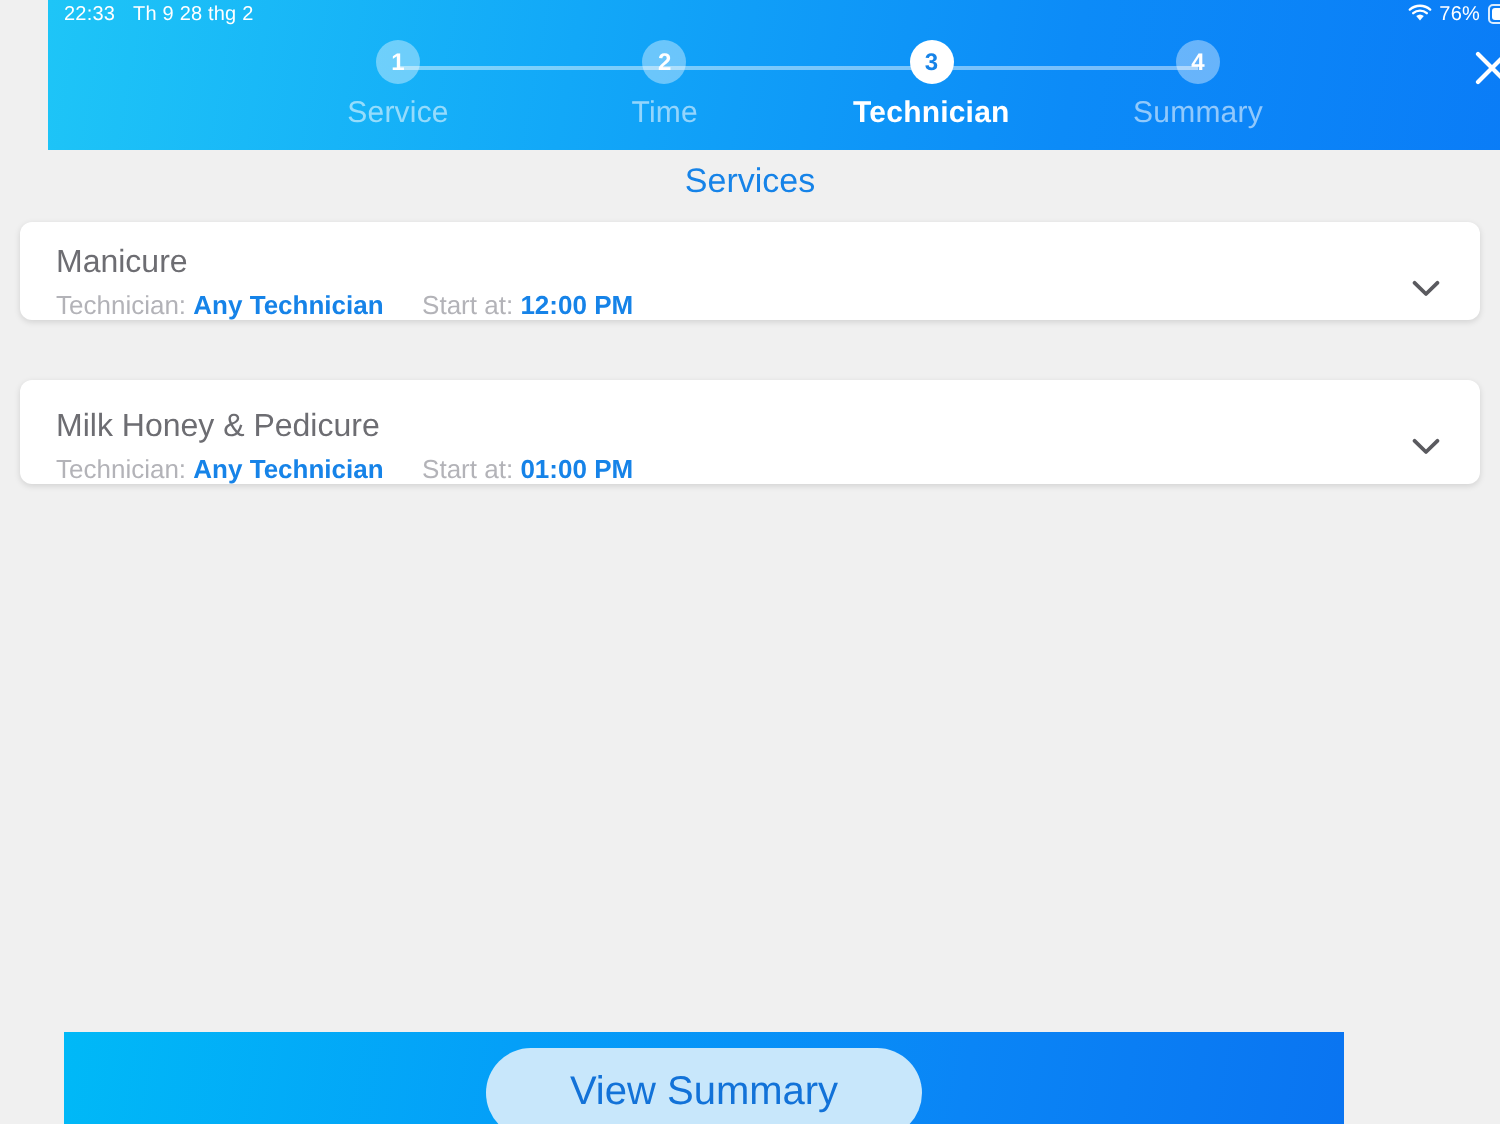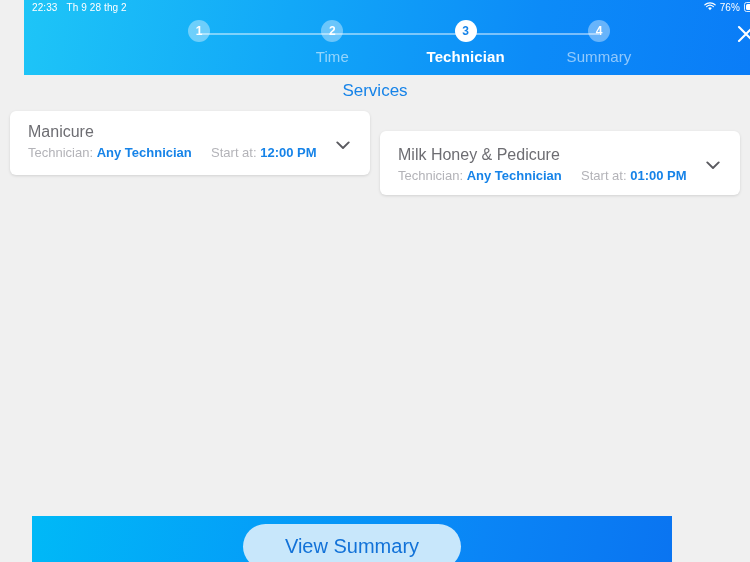--- a/index.html
+++ b/index.html
@@ -107,20 +107,21 @@
   .section-title {
     text-align: center;
     margin-top: 6px;
     font-size: 17px;
     color: #1683e8;
   }
   .cards {
     display: flex;
     gap: 10px;
     padding: 10px 10px 0 10px;
+    flex-direction: column;
   }
   .card {
     flex: 1 1 0;
     background: #ffffff;
     border-radius: 6px;
     box-shadow: 0 1px 3px rgba(0,0,0,0.13);
     height: 64px;
     position: relative;
     padding: 11px 40px 0 18px;
     cursor: pointer;
@@ -194,20 +195,21 @@
           </span>
       </div>
     </div>
 
     <div class="stepper">
       <div class="step-line"></div>
       <div class="steps">
 
         <div class="step">
           <div class="circle">1</div>
+          <div class="label">Service</div>
         </div>
 
         <div class="step">
           <div class="circle">2</div>
           <div class="label">Time</div>
         </div>
 
         <div class="step active">
           <div class="circle">3</div>
           <div class="label">Technician</div>

